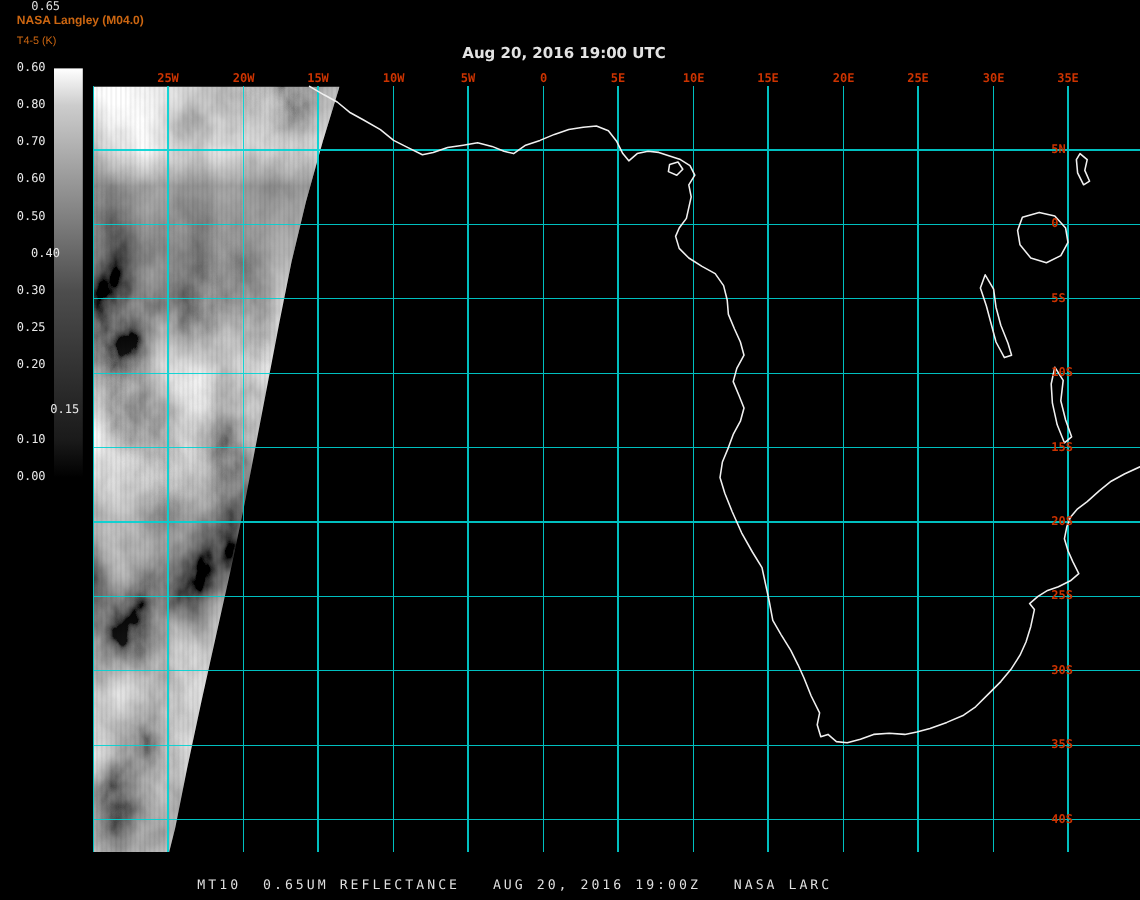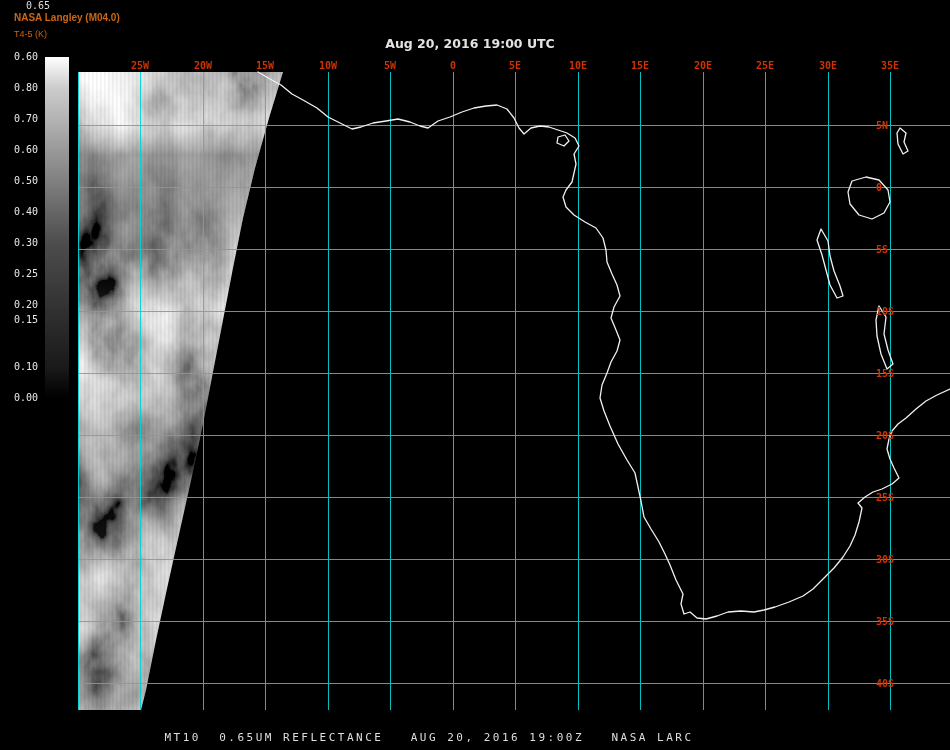--- a/index.html
+++ b/index.html
@@ -112,25 +112,25 @@
   <div id="source-label">NASA Langley (M04.0)</div>
   <div id="channel-label">T4-5 (K)</div>
 
   <div id="colorbar-bar" style="background: linear-gradient(rgb(255, 255, 255) 0%, rgb(204, 204, 204) 9.1%, rgb(179, 179, 179) 18.2%, rgb(153, 153, 153) 27.3%, rgb(128, 128, 128) 36.4%, rgb(102, 102, 102) 45.5%, rgb(77, 77, 77) 54.5%, rgb(64, 64, 64) 63.6%, rgb(51, 51, 51) 72.7%, rgb(38, 38, 38) 81.8%, rgb(26, 26, 26) 90.9%, rgb(0, 0, 0) 100%);"></div>
   <div id="colorbar-labels">
       <div class="cb-label" style="top: 51px;">0.60</div>
       <div class="cb-label" style="top: 82px;">0.80</div>
       <div class="cb-label" style="top: 113px;">0.70</div>
       <div class="cb-label" style="top: 144px;">0.60</div>
       <div class="cb-label" style="top: 175px;">0.50</div>
-      <div class="cb-label" style="top: 206px;">0.40</div>
+      <div class="cb-label" style="top: 206px; margin-left: 12px;">0.40</div>
       <div class="cb-label" style="top: 237px;">0.30</div>
       <div class="cb-label" style="top: 268px;">0.25</div>
       <div class="cb-label" style="top: 299px;">0.20</div>
-      <div class="cb-label" style="top: 314px;">0.15</div>
+      <div class="cb-label" style="top: 336px; padding-left: 28px;">0.15</div>
       <div class="cb-label" style="top: 361px;">0.10</div>
       <div class="cb-label" style="top: 392px;">0.00</div>
     </div>
 
   <div id="lon-labels">
       <div class="tick tick-lon" style="left: 140px; color: rgb(204, 51, 0);">25W</div>
       <div class="tick tick-lon" style="left: 203px; color: rgb(204, 51, 0);">20W</div>
       <div class="tick tick-lon" style="left: 265px; color: rgb(204, 51, 0);">15W</div>
       <div class="tick tick-lon" style="left: 328px; color: rgb(204, 51, 0);">10W</div>
       <div class="tick tick-lon" style="left: 390px; color: rgb(204, 51, 0);">5W</div>

